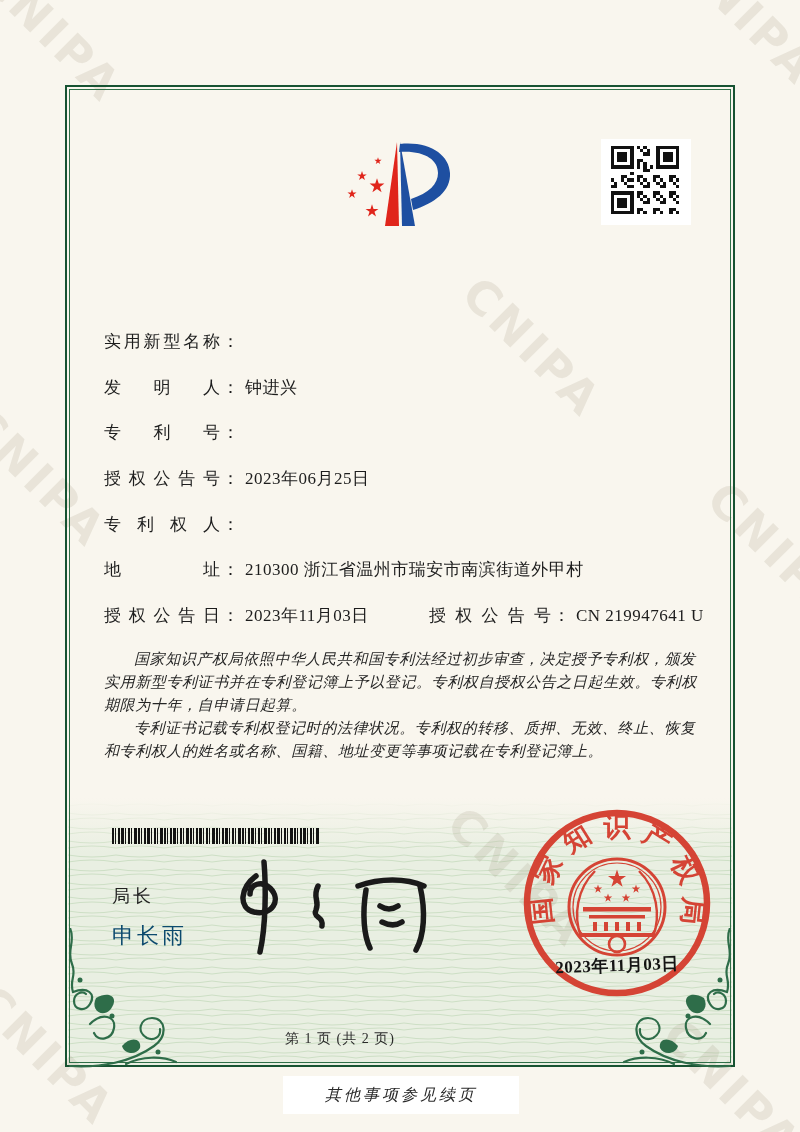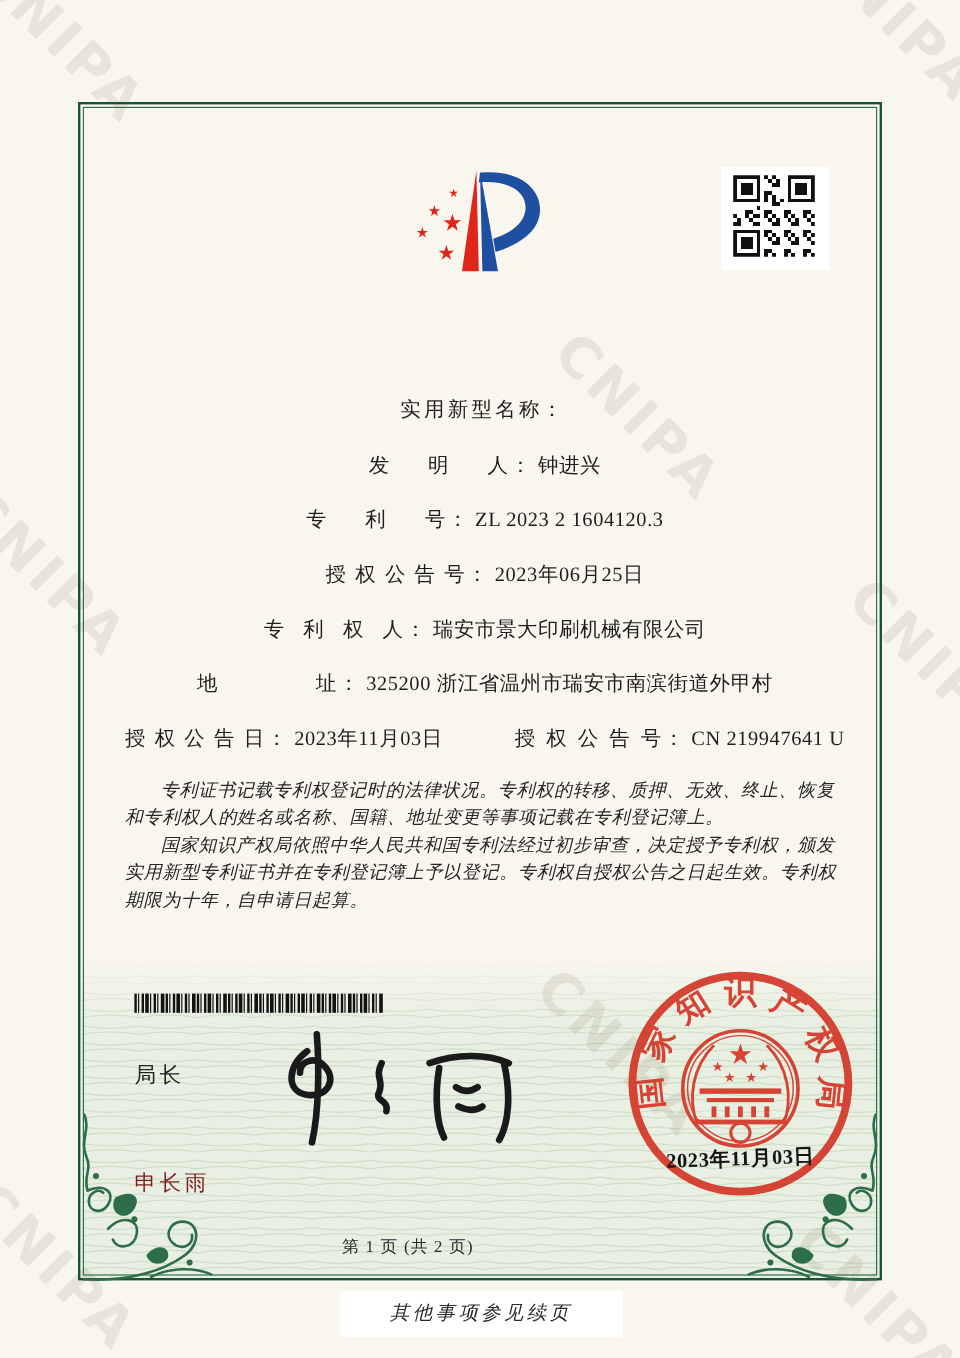--- a/index.html
+++ b/index.html
@@ -28,35 +28,35 @@
   .cert-number{left:104px;top:133px;font-size:17px;letter-spacing:1.5px;color:#1c1c1c;}
 
   .logo{left:335px;top:131px;}
   .qr-box{left:601px;top:139px;width:90px;height:86px;background:#ffffff;}
   .qr-box svg{position:absolute;left:10px;top:7px;}
 
   .title{left:0;top:249px;width:800px;text-align:center;font-size:40px;font-weight:700;
       letter-spacing:7px;color:#111;}
 
   .fields{left:104px;top:329px;width:600px;font-size:17px;color:#1d1d1d;}
-  .field-row{display:flex;align-items:flex-start;line-height:25px;margin-bottom:20.7px;white-space:nowrap;justify-content:center;}
+  .field-row{display:flex;align-items:flex-start;line-height:25px;margin-bottom:20.7px;white-space:nowrap;}
   .flabel{display:inline-block;width:116px;text-align:justify;text-align-last:justify;}
   .fcolon{margin:0 6px 0 2px;}
   .fvalue{letter-spacing:0.5px;}
   .flabel2{margin-left:60px;width:122px;}
 
   .body-text{left:104px;top:648px;width:594px;font-size:15px;line-height:23px;color:#252525;
       font-style:italic;letter-spacing:0.6px;}
   .body-text p{margin:0;text-indent:2em;}
 
   .barcode{left:112px;top:828px;width:210px;height:16px;display:flex;align-items:stretch;}
   .barcode .bar{background:#121212;height:100%;flex:none;}
 
   .signer-title{left:112px;top:884px;font-size:18px;letter-spacing:3px;color:#222;}
-  .signer-name{left:112px;top:974px;font-size:18px;letter-spacing:3px;color:#7f1d1d;}
+  .signer-name{left:112px;top:921px;font-size:22px;letter-spacing:3px;color:#0c4a6e;}
   .signature{left:220px;top:856px;}
 
   .seal{left:517px;top:803px;width:200px;height:200px;z-index:6;opacity:0.95;}
   .seal-date{left:517px;top:954px;width:200px;text-align:center;font-size:17px;font-weight:700;
       color:#141414;letter-spacing:0.5px;transform:rotate(-2deg);z-index:7;}
   .seal-char{font-size:27px;font-weight:700;fill:#d43b2c;}
 
   .page-number{left:0;top:1030px;width:680px;text-align:center;font-size:14px;
       letter-spacing:1px;color:#2a2a2a;}
 
@@ -382,50 +382,48 @@
         <span class="fcolon">：</span>
     </div>
     <div class="field-row">
       <span class="flabel">发明人</span>
         <span class="fcolon">：</span>
         <span class="fvalue">钟进兴</span>
     </div>
     <div class="field-row">
       <span class="flabel">专利号</span>
         <span class="fcolon">：</span>
-        <span class="fvalue">ZL 2023 2 1604120.3</span>
     </div>
     <div class="field-row">
       <span class="flabel">授权公告号</span>
         <span class="fcolon">：</span>
         <span class="fvalue">2023年06月25日</span>
     </div>
     <div class="field-row">
       <span class="flabel">专利权人</span>
         <span class="fcolon">：</span>
-        <span class="fvalue">瑞安市景大印刷机械有限公司</span>
     </div>
     <div class="field-row">
       <span class="flabel">地址</span>
         <span class="fcolon">：</span>
-        <span class="fvalue">325200 浙江省温州市瑞安市南滨街道外甲村</span>
+        <span class="fvalue">210300 浙江省温州市瑞安市南滨街道外甲村</span>
     </div>
     <div class="field-row">
       <span class="flabel">授权公告日</span>
         <span class="fcolon">：</span>
         <span class="fvalue">2023年11月03日</span>
       <span class="flabel flabel2">授权公告号</span>
         <span class="fcolon">：</span>
         <span class="fvalue">CN 219947641 U</span>
     </div>
   </div>
 
   <div class="content body-text">
+    <p>国家知识产权局依照中华人民共和国专利法经过初步审查，决定授予专利权，颁发实用新型专利证书并在专利登记簿上予以登记。专利权自授权公告之日起生效。专利权期限为十年，自申请日起算。</p>
     <p>专利证书记载专利权登记时的法律状况。专利权的转移、质押、无效、终止、恢复和专利权人的姓名或名称、国籍、地址变更等事项记载在专利登记簿上。</p>
-    <p>国家知识产权局依照中华人民共和国专利法经过初步审查，决定授予专利权，颁发实用新型专利证书并在专利登记簿上予以登记。专利权自授权公告之日起生效。专利权期限为十年，自申请日起算。</p>
   </div>
 
   <div id="barcode" class="content barcode">
       <div class="bar" style="width: 2px; margin-right: 1px;"></div>
       <div class="bar" style="width: 1px; margin-right: 2px;"></div>
       <div class="bar" style="width: 2px; margin-right: 1px;"></div>
       <div class="bar" style="width: 3px; margin-right: 1px;"></div>
       <div class="bar" style="width: 1px; margin-right: 2px;"></div>
       <div class="bar" style="width: 2px; margin-right: 1px;"></div>
       <div class="bar" style="width: 1px; margin-right: 2px;"></div>

